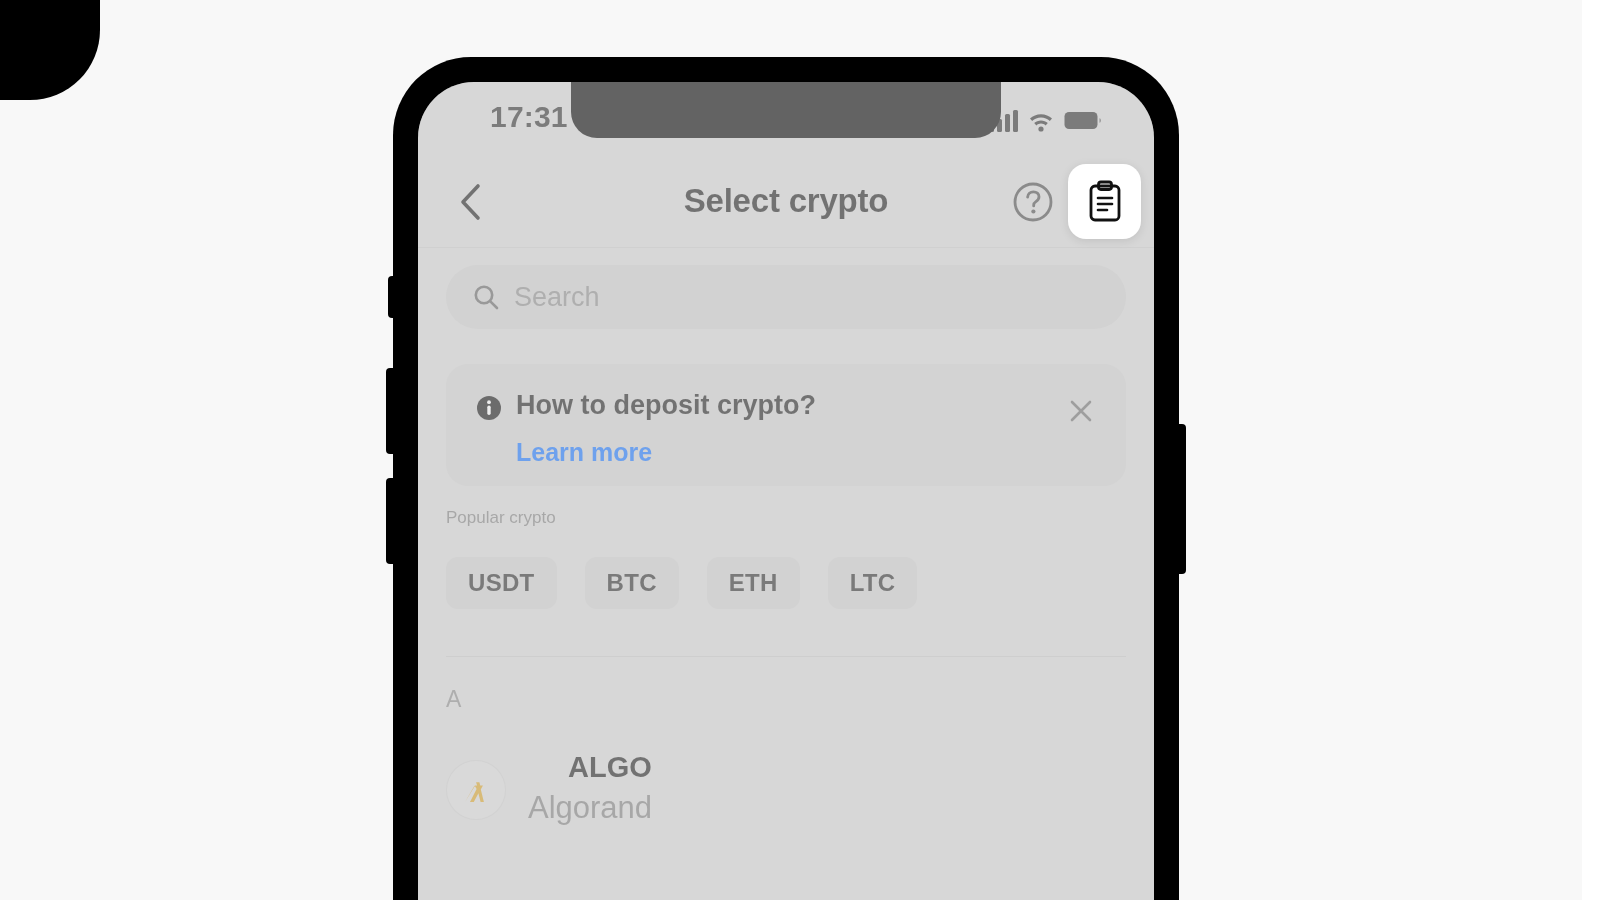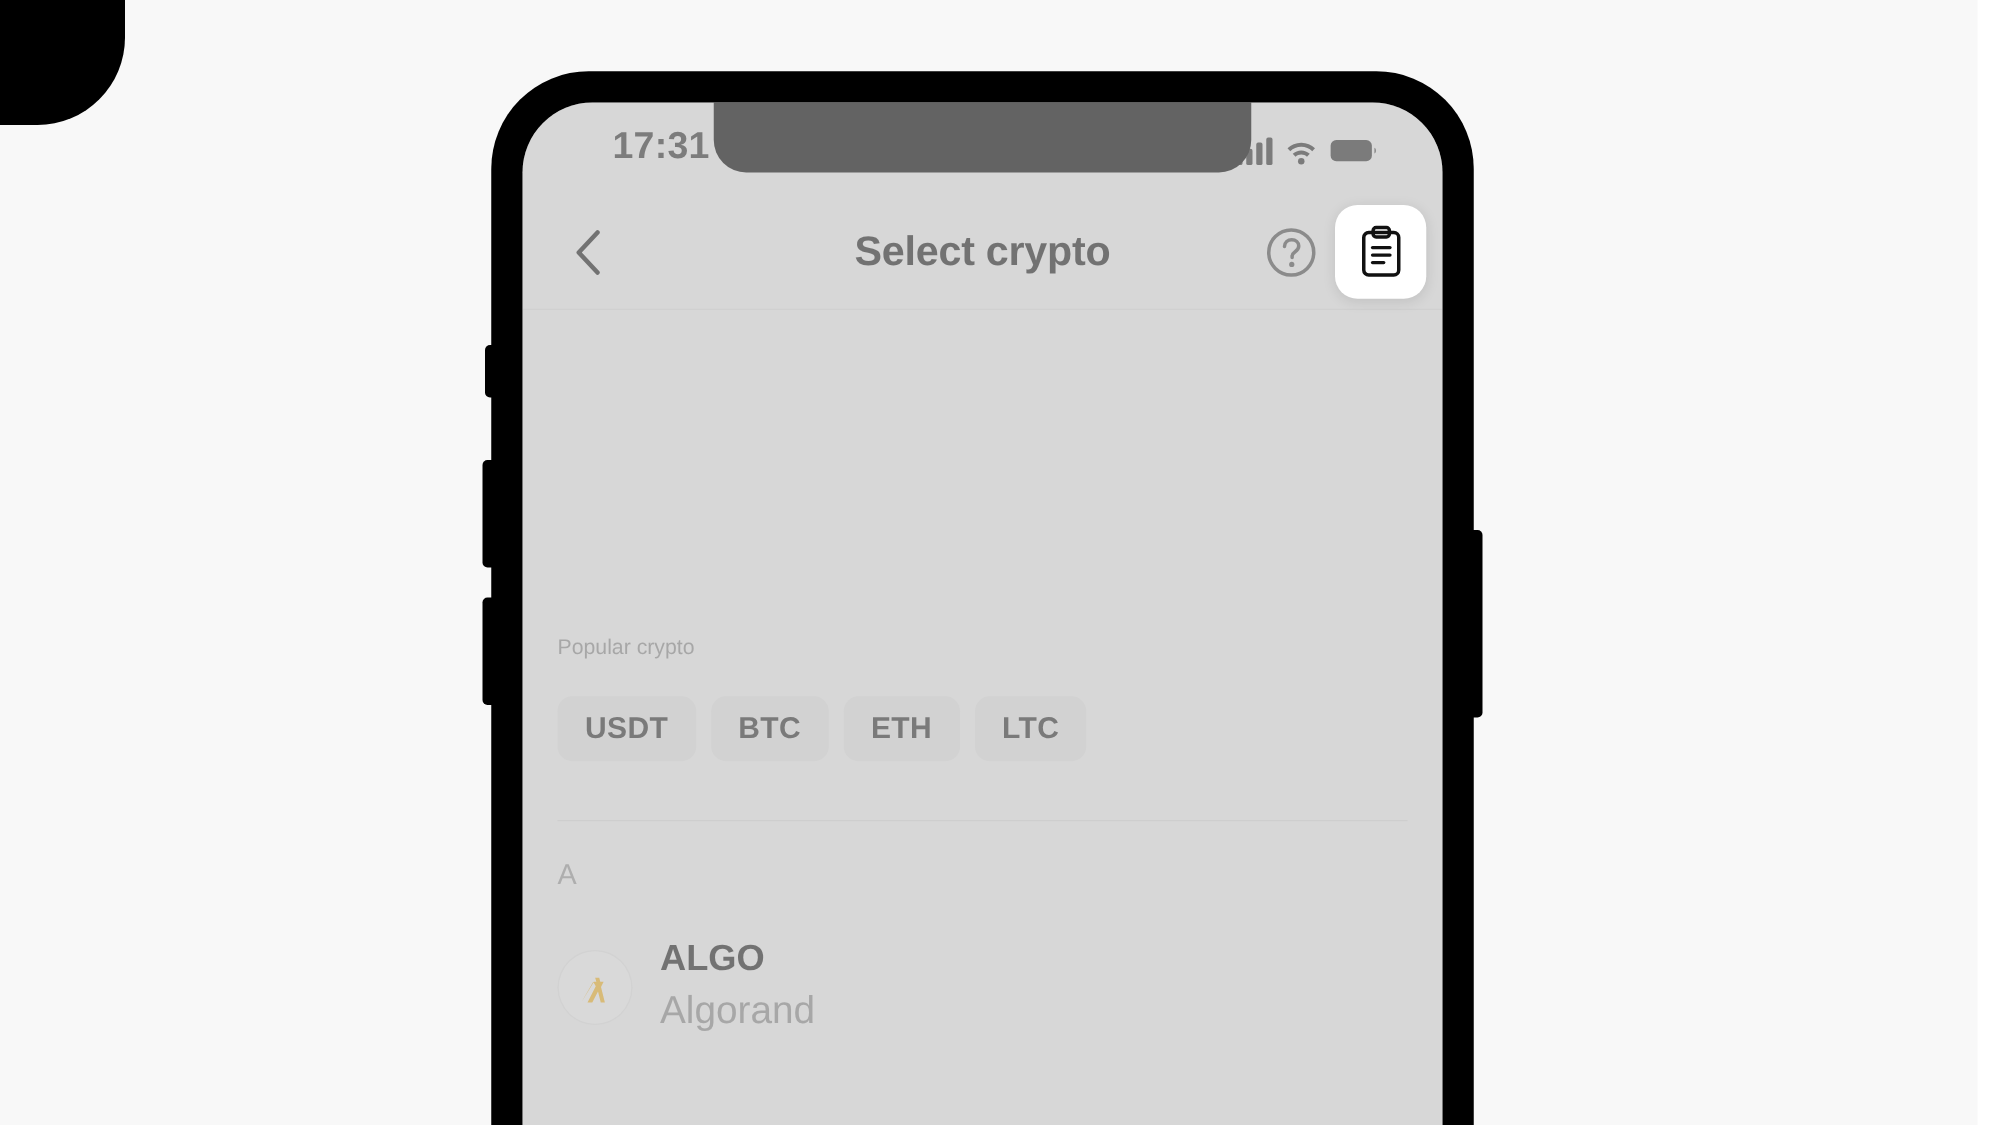--- a/index.html
+++ b/index.html
@@ -296,21 +296,21 @@
     top: 426px;
     font-size: 17px;
     color: #7f7f7f;
     z-index: 20;
   }
   #popular-chips {
     position: absolute;
     left: 28px;
     top: 475px;
     display: flex;
-    gap: 12px;
+    gap: 28px;
     z-index: 20;
   }
   .chip {
     height: 52px;
     background: #cdcdcd;
     border-radius: 12px;
     display: flex;
     align-items: center;
     justify-content: center;
     padding: 0 22px;
@@ -367,20 +367,21 @@
   .crypto-text {
     display: flex;
     flex-direction: column;
     justify-content: center;
   }
   .crypto-symbol {
     font-size: 29px;
     font-weight: 700;
     color: #1d1d1d;
     line-height: 1.15;
+    margin-left: 40px;
   }
   .crypto-name {
     font-size: 31px;
     color: #7f7f7f;
     line-height: 1.35;
     margin-top: 2px;
   }
 
   
   #dim-overlay {
@@ -459,21 +460,42 @@
       <div id="help-button">
         <svg width="42" height="42" viewBox="0 0 42 42">
           <circle cx="21" cy="21" r="18" fill="none" stroke="#4b4b4b" stroke-width="2.8"></circle>
           <path d="M15.6 16.2c0.2-3.3 2.6-5.4 5.8-5.4 3.2 0 5.6 2 5.6 5 0 2.3-1.1 3.5-3.1 4.8-1.6 1.1-2.2 1.9-2.2 3.4v0.9" fill="none" stroke="#4b4b4b" stroke-width="2.8" stroke-linecap="round"></path>
           <circle cx="21.4" cy="30.5" r="2.1" fill="#4b4b4b"></circle>
         </svg>
       </div>
       <div id="nav-divider"></div>
     </div>
 
-
+    <div id="search-bar">
+      <svg id="search-icon" viewBox="0 0 28 28">
+        <circle cx="12" cy="12" r="8.2" fill="none" stroke="#646464" stroke-width="2.6"></circle>
+        <path d="M18.3 18.3 L25 25" stroke="#646464" stroke-width="2.6" stroke-linecap="round"></path>
+      </svg>
+      <input id="search-input" type="text" placeholder="Search" style="">
+    </div>
+
+    <div id="info-banner">
+      <svg id="banner-info-icon" viewBox="0 0 26 26">
+        <circle cx="13" cy="13" r="12" fill="#121212"></circle>
+        <circle cx="13" cy="7.2" r="1.9" fill="#ffffff"></circle>
+        <rect x="11.3" y="10.6" width="3.4" height="9.4" rx="1.7" fill="#ffffff"></rect>
+      </svg>
+      <div id="banner-title">How to deposit crypto?</div>
+      <a id="banner-learn-more" href="#">Learn more</a>
+      <div id="banner-close-button">
+        <svg width="28" height="28" viewBox="0 0 28 28">
+          <path d="M5 5 L23 23 M23 5 L5 23" stroke="#6e6e6e" stroke-width="2.6" stroke-linecap="round"></path>
+        </svg>
+      </div>
+    </div>
 
     <div id="popular-label">Popular crypto</div>
     <div id="popular-chips">
       <div class="chip">
           <span>USDT</span>
         </div>
       <div class="chip">
           <span>BTC</span>
         </div>
       <div class="chip">

